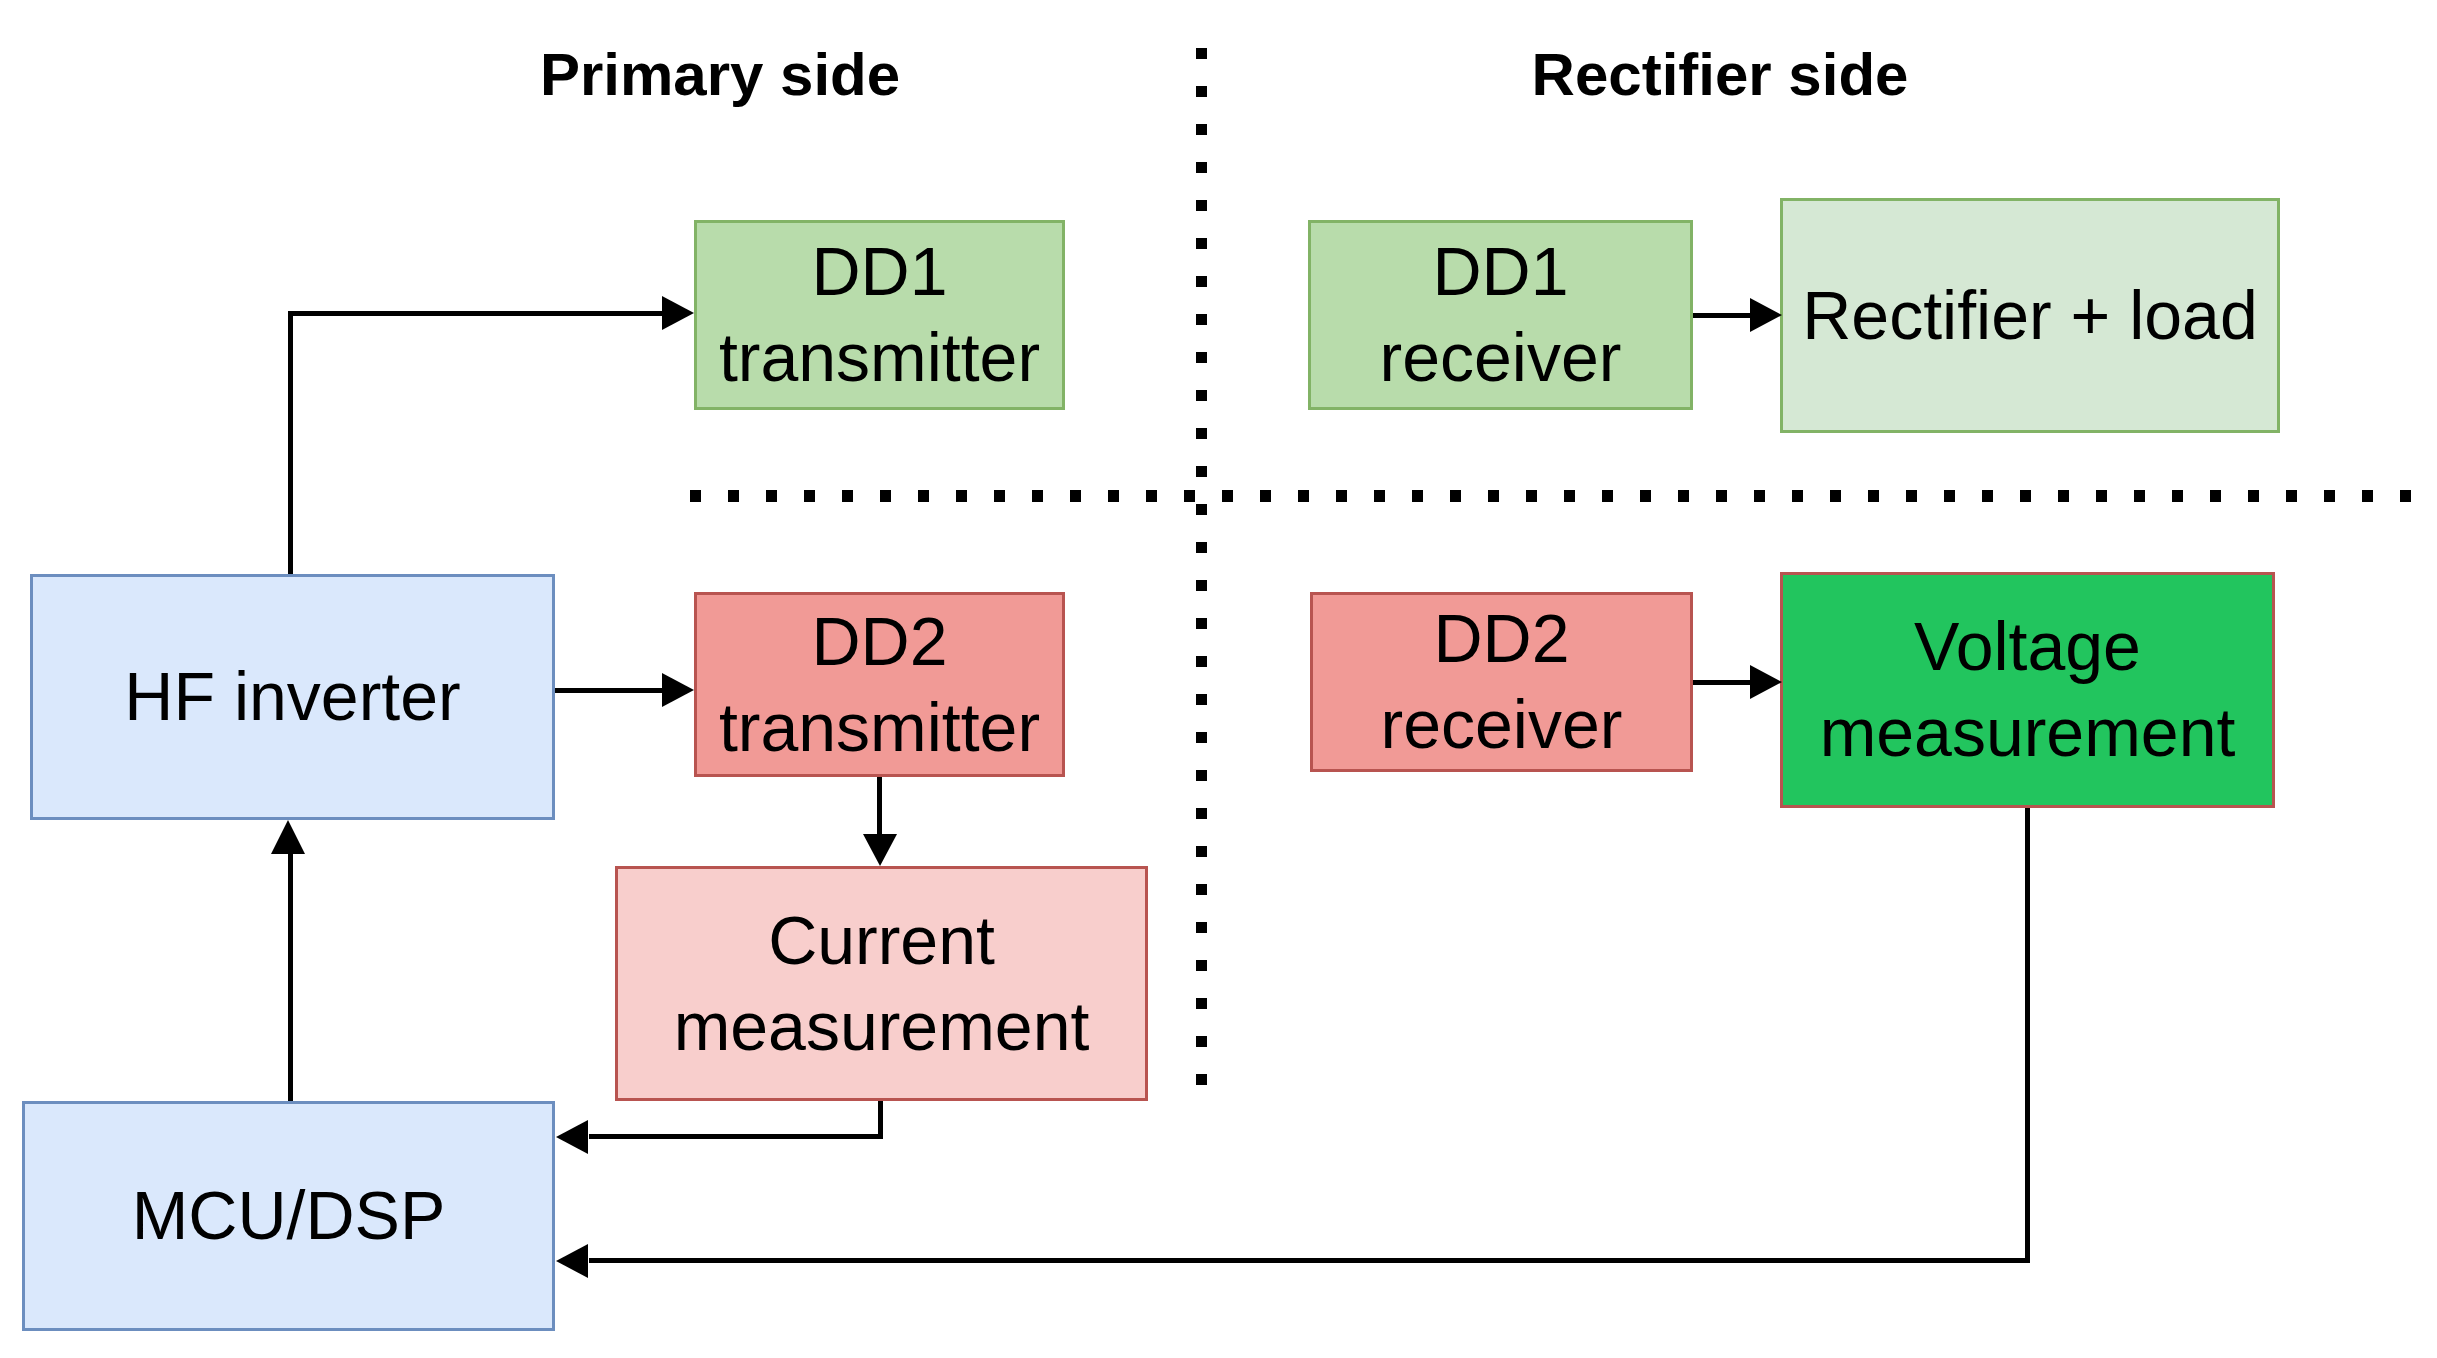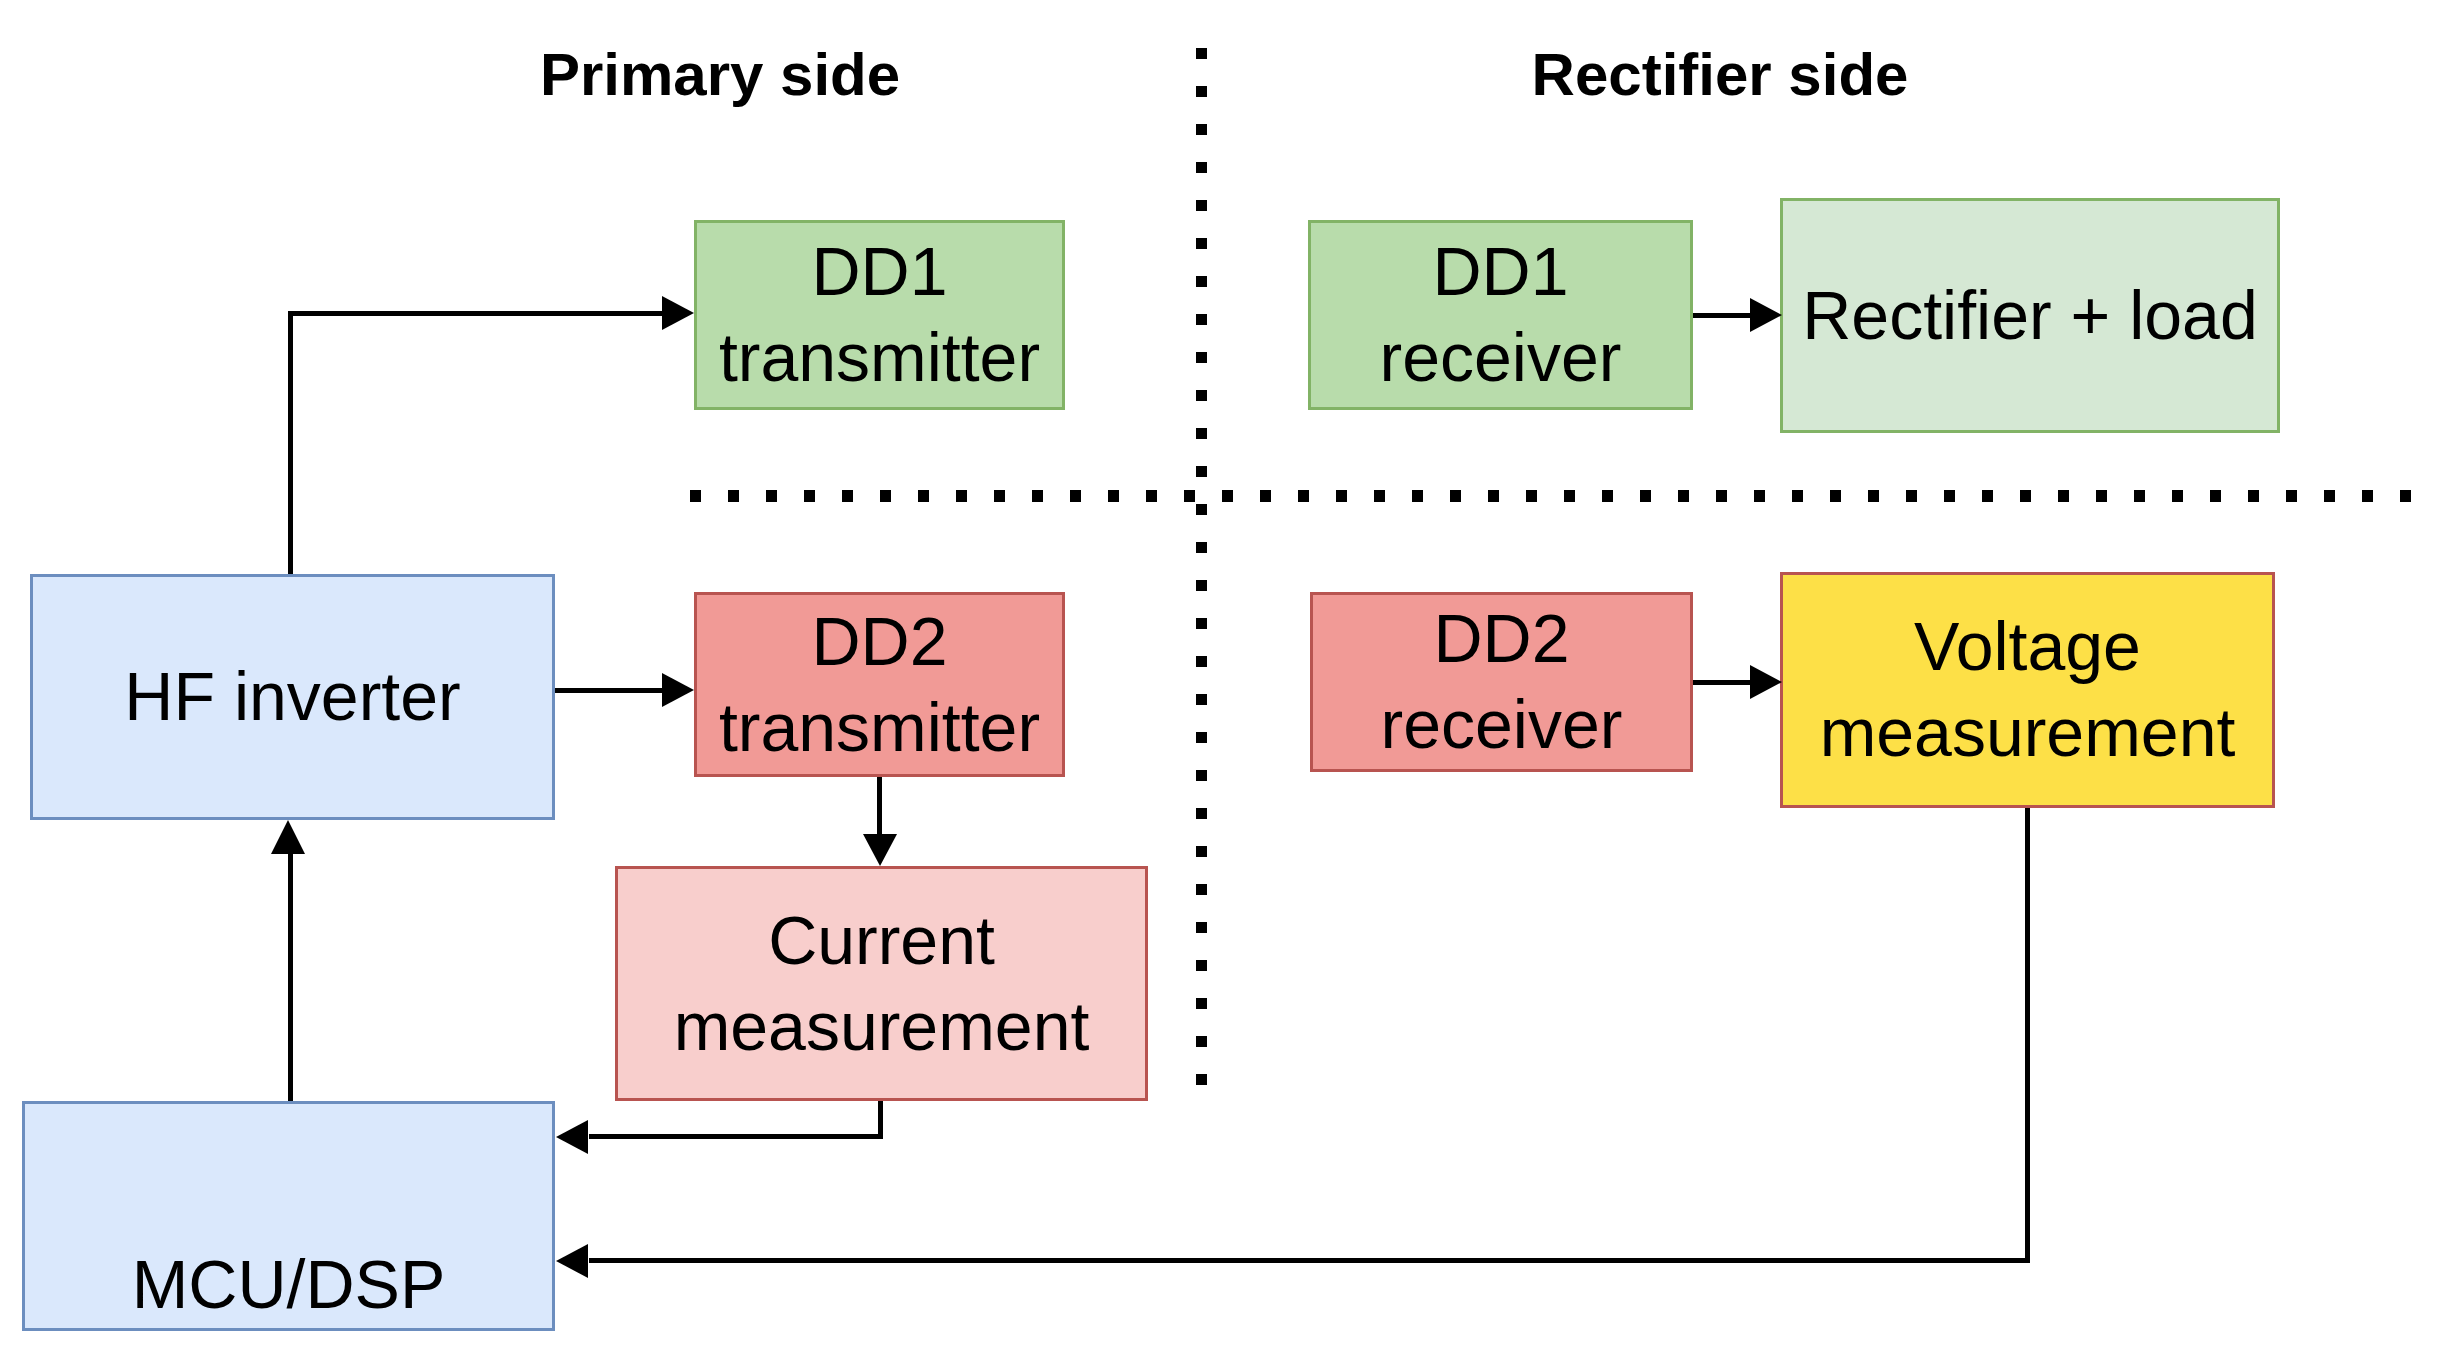--- a/index.html
+++ b/index.html
@@ -96,31 +96,31 @@
   <div class="box" style="left: 694px; top: 592px; width: 371px; height: 185px; background: rgb(241, 154, 150); border-color: rgb(184, 84, 80);">
     <span class="box-label">DD2
 transmitter</span>
   </div>
 
   <div class="box" style="left: 1310px; top: 592px; width: 383px; height: 180px; background: rgb(241, 154, 150); border-color: rgb(184, 84, 80);">
     <span class="box-label">DD2
 receiver</span>
   </div>
 
-  <div class="box" style="left: 1780px; top: 572px; width: 495px; height: 236px; background: #fde047; border-color: rgb(184, 84, 80);">
+  <div class="box" style="left: 1780px; top: 572px; width: 495px; height: 236px; background: #22c55e; border-color: rgb(184, 84, 80);">
     <span class="box-label">Voltage
 measurement</span>
   </div>
 
   <div class="box" style="left: 615px; top: 866px; width: 533px; height: 235px; background: rgb(248, 206, 204); border-color: rgb(184, 84, 80); text-align: center;">
     <span class="box-label">Current
 measurement</span>
   </div>
 
-  <div class="box" style="left: 22px; top: 1101px; width: 533px; height: 230px; background: rgb(218, 232, 252); border-color: rgb(108, 142, 191); align-items: flex-end;">
+  <div class="box" style="left: 22px; top: 1101px; width: 533px; height: 230px; background: rgb(218, 232, 252); border-color: rgb(108, 142, 191);">
     <span class="box-label">MCU/DSP</span>
   </div>
 
   <div class="vline" style="left:288px; top:313px; width:5px; height:261px;"></div>
   <div class="hline" style="left:288px; top:311px; width:376px; height:5px;"></div>
   <div class="ah-right" style="left:662px; top:296px;"></div>
 
   <div class="hline" style="left:555px; top:688px; width:109px; height:5px;"></div>
   <div class="ah-right" style="left:662px; top:673px;"></div>
 

